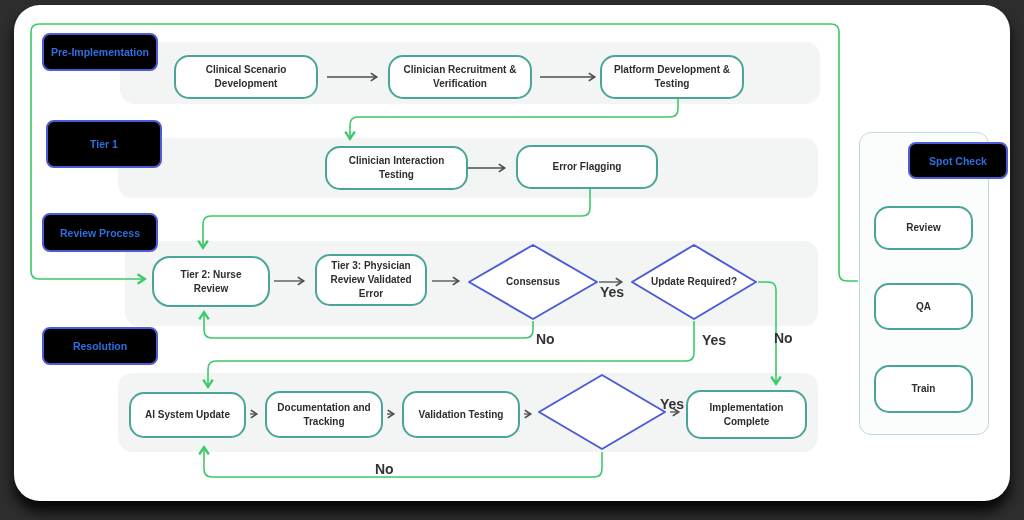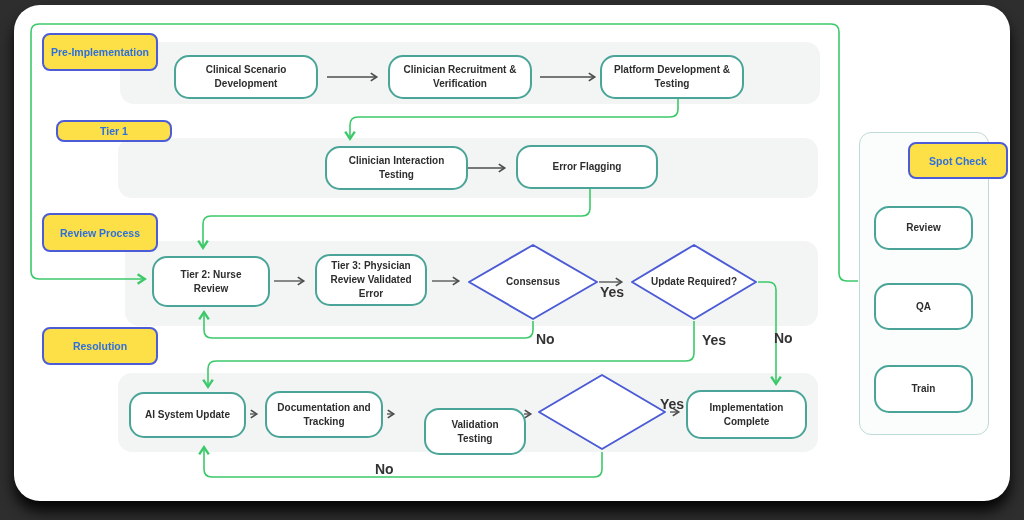--- a/index.html
+++ b/index.html
@@ -1,20 +1,20 @@
 <!DOCTYPE html>
 <html><head>
 <meta charset="utf-8">
 <style>
   html,body{margin:0;padding:0;background:#2e2e2e;font-family:"Liberation Sans",sans-serif;}
   #stage{position:relative;width:1024px;height:520px;background:#2e2e2e;overflow:hidden;}
   #card{position:absolute;left:14px;top:5px;width:996px;height:496px;background:#ffffff;
         border-radius:26px;box-shadow:0 10px 14px rgba(0,0,0,0.9);}
   .rowbg{position:absolute;background:#f3f5f5;border-radius:14px;z-index:1;}
-  .stage-label{position:absolute;background:#fde047;border:2px solid #4c5bd6;border-radius:8px;
+  .stage-label{position:absolute;background:#000000;border:2px solid #4c5bd6;border-radius:8px;
         display:flex;align-items:center;justify-content:center;font-size:10.5px;font-weight:700;
         color:#2e6fe0;box-sizing:border-box;z-index:3;text-align:center;}
   .node{position:absolute;background:#ffffff;border:2px solid #4aa598;border-radius:15px;
         display:flex;align-items:center;justify-content:center;text-align:center;font-size:10px;
         font-weight:600;color:#2d2d2d;line-height:1.4;padding:20px 9px;box-sizing:border-box;z-index:3;}
   .diamond{position:absolute;display:flex;align-items:center;justify-content:center;text-align:center;
         font-size:10px;font-weight:600;color:#2d2d2d;z-index:3;}
   .diamond svg{position:absolute;left:0;top:0;width:100%;height:100%;}
   .diamond .dlabel{position:relative;z-index:1;width:72%;line-height:1.35;}
   .elabel{position:absolute;font-size:14px;font-weight:700;color:#333333;z-index:4;}
@@ -62,51 +62,51 @@
       <path d="M250,414 H256" marker-end="url(#md)"></path>
       <path d="M387,414 H393" marker-end="url(#md)"></path>
       <path d="M524,414 H530" marker-end="url(#md)"></path>
       <path d="M670,412 H678" marker-end="url(#md)"></path>
       <path d="M923,255 V270" marker-end="url(#md)"></path>
       <path d="M923,341 V355" marker-end="url(#md)"></path>
     </g>
   </svg>
 
   <div class="stage-label" style="left:42px;top:33px;width:116px;height:38px;">Pre-Implementation</div>
-  <div class="stage-label" style="left:56px;top:120px;width:116px;height:22px;">Tier 1</div>
+  <div class="stage-label" style="left:46px;top:120px;width:116px;height:48px;">Tier 1</div>
   <div class="stage-label" style="left:42px;top:213px;width:116px;height:39px;">Review Process</div>
   <div class="stage-label" style="left:42px;top:327px;width:116px;height:38px;">Resolution</div>
 
   <div class="node" style="left:174px;top:55px;width:144px;height:43px;">Clinical Scenario Development</div>
   <div class="node" style="left:388px;top:55px;width:144px;height:43px;">Clinician Recruitment &amp; Verification</div>
   <div class="node" style="left:600px;top:55px;width:144px;height:43px;">Platform Development &amp; Testing</div>
 
   <div class="node" style="left:280px;top:146px;width:143px;height:44px;margin-left:45px;">Clinician Interaction Testing</div>
   <div class="node" style="left:516px;top:145px;width:142px;height:43px;">Error Flagging</div>
 
-  <div class="node" style="left:152px;top:256px;width:118px;height:51px;">Tier 2: Nurse Review</div>
+  <div class="node" style="left:152px;top:256px;width:118px;height:51px;border-radius:18px;">Tier 2: Nurse Review</div>
   <div class="node" style="left:315px;top:254px;width:112px;height:52px;">Tier 3: Physician Review Validated Error</div>
 
   <div class="diamond" style="left:467px;top:243px;width:132px;height:78px;">
     <svg viewBox="0 0 132 78">
       <path d="M66,2 L130,39 L66,76 L2,39 Z" fill="#ffffff" stroke="#4c5bd6" stroke-width="2" stroke-linejoin="round"></path>
     </svg>
     <div class="dlabel">Consensus</div>
   </div>
 
   <div class="diamond" style="left:630px;top:243px;width:128px;height:78px;">
     <svg viewBox="0 0 128 78">
       <path d="M64,2 L126,39 L64,76 L2,39 Z" fill="#ffffff" stroke="#4c5bd6" stroke-width="2" stroke-linejoin="round"></path>
     </svg>
     <div class="dlabel" style="width:86%;">Update Required?</div>
   </div>
 
   <div class="node" style="left:129px;top:392px;width:117px;height:46px;">AI System Update</div>
   <div class="node" style="left:265px;top:391px;width:118px;height:47px;">Documentation and Tracking</div>
-  <div class="node" style="left:424px;top:391px;width:102px;height:47px;margin-top:17px;">Validation Testing</div>
+  <div class="node" style="left:402px;top:391px;width:118px;height:47px;">Validation Testing</div>
 
   <div class="diamond" style="left:537px;top:373px;width:130px;height:78px;">
     <svg viewBox="0 0 130 78">
       <path d="M65,2 L128,39 L65,76 L2,39 Z" fill="#ffffff" stroke="#4c5bd6" stroke-width="2" stroke-linejoin="round"></path>
     </svg>
   </div>
 
   <div class="node" style="left:686px;top:390px;width:121px;height:49px;">Implementation Complete</div>
 
   <div class="elabel" style="left:600px;top:284px;">Yes</div>

